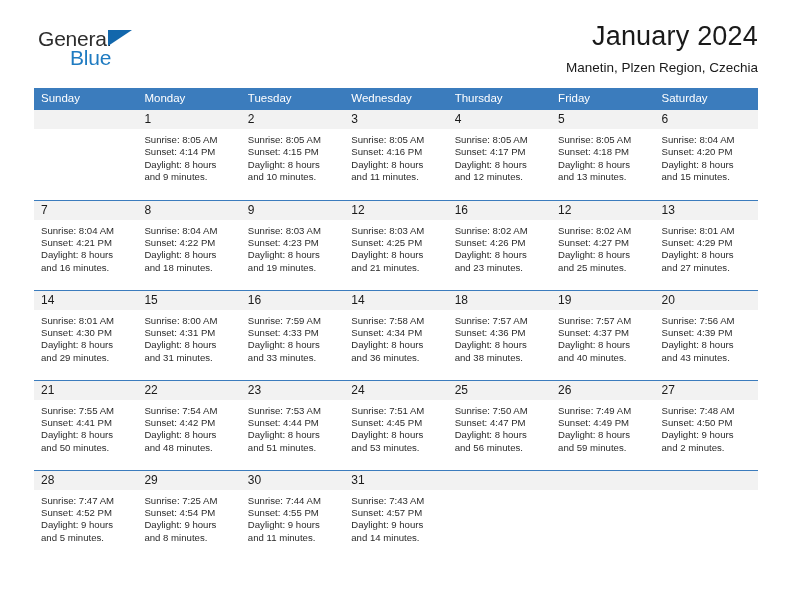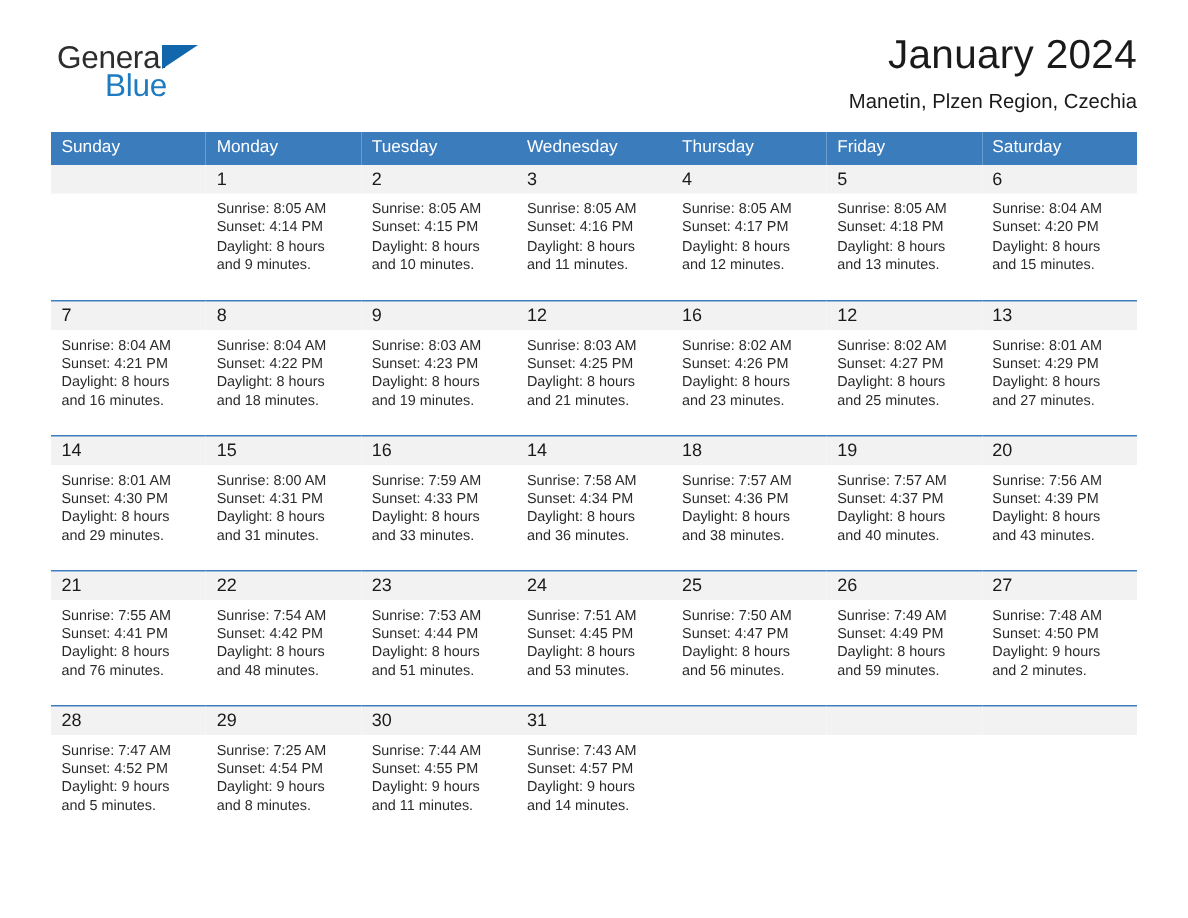--- a/index.html
+++ b/index.html
@@ -355,21 +355,21 @@
               </div>
             </td>
           </tr>
           <tr class="week">
             <td class="daycell">
               <div class="daynum">21</div>
               <div class="details">
                 <div>Sunrise: 7:55 AM</div>
                 <div>Sunset: 4:41 PM</div>
                 <div>Daylight: 8 hours</div>
-                <div>and 76 minutes.</div>
+                <div>and 50 minutes.</div>
               </div>
             </td>
             <td class="daycell">
               <div class="daynum">22</div>
               <div class="details">
                 <div>Sunrise: 7:54 AM</div>
                 <div>Sunset: 4:42 PM</div>
                 <div>Daylight: 8 hours</div>
                 <div>and 48 minutes.</div>
               </div>

